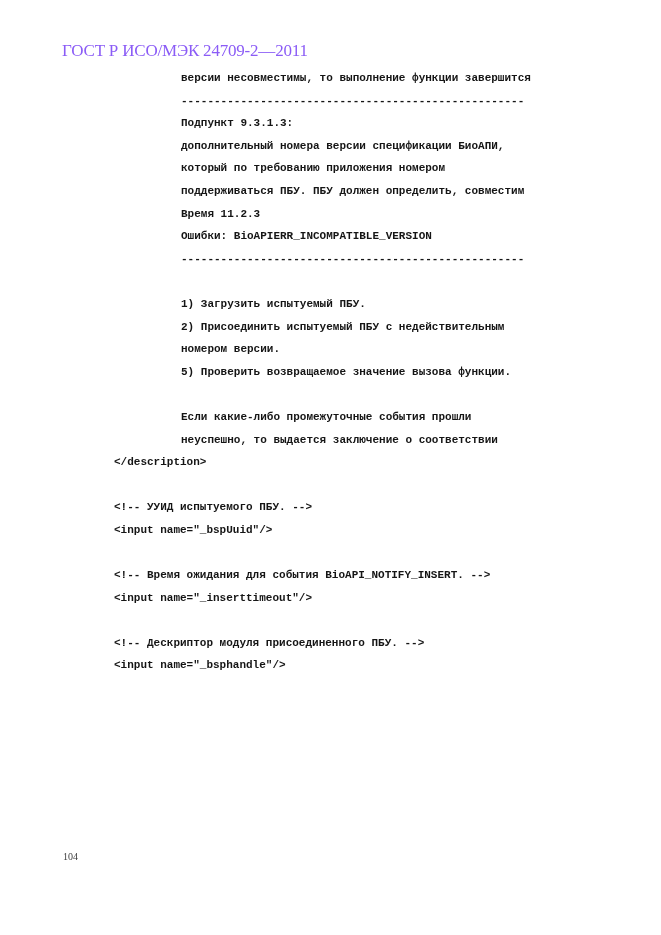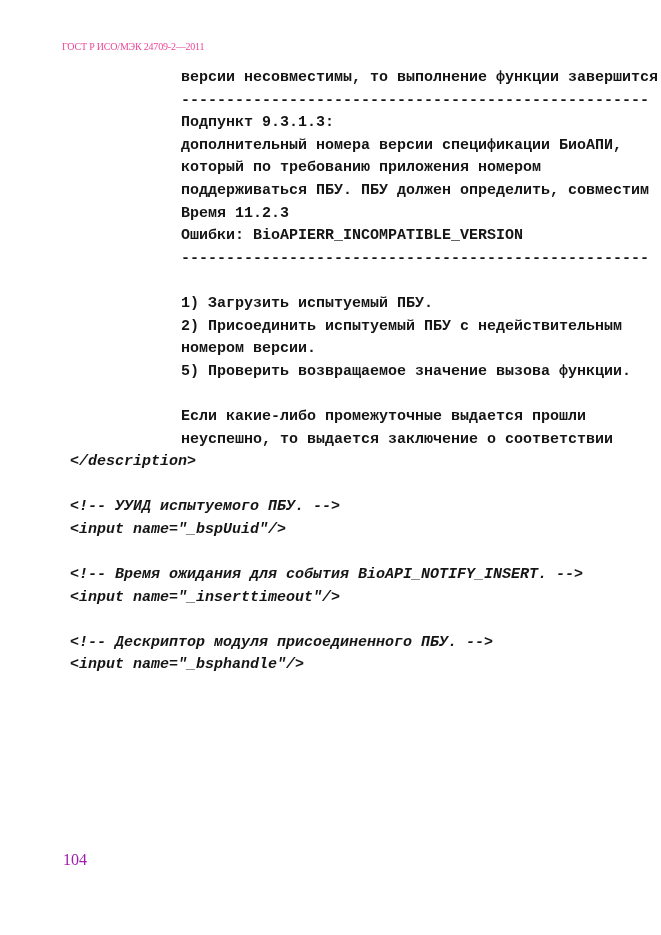--- a/index.html
+++ b/index.html
@@ -12,50 +12,50 @@
       height: 935px;
       position: relative;
       overflow: hidden;
       color: #111111;
     }
     .header {
       position: absolute;
       left: 62px;
       top: 41px;
       font-family: "Liberation Serif", serif;
-      font-size: 10px;
-      color: #ec4899;
+      font-size: 17px;
+      color: #8b5cf6;
       white-space: nowrap;
       letter-spacing: -0.2px;
     }
     .page-number {
       position: absolute;
       left: 63px;
       top: 851px;
       font-family: "Liberation Serif", serif;
-      font-size: 16px;
-      color: #a21caf;
+      font-size: 10px;
+      color: #404040;
     }
     .code {
       position: absolute;
       left: 0;
       top: 67px;
       width: 661px;
       font-family: "Liberation Mono", monospace;
       font-weight: bold;
-      font-size: 15px;
+      font-size: 11px;
       line-height: 22.6px;
       color: #151515;
     }
     .line {
       white-space: pre;
       height: 22.6px;
       display: block;
     }
-    .indent-1 { padding-left: 70px; font-style: italic; }
+    .indent-1 { padding-left: 114px; }
     .indent-2 { padding-left: 181px; }
     .code-tag {
       font-weight: bold;
     }
   </style>
 </head>
 <body>
 
 <div class="header">ГОСТ Р ИСО/МЭК 24709-2—2011</div>
 
@@ -69,21 +69,21 @@
     <span class="line indent-2">поддерживаться ПБУ. ПБУ должен определить, совместим</span>
     <span class="line indent-2">Время 11.2.3</span>
     <span class="line indent-2">Ошибки: BioAPIERR_INCOMPATIBLE_VERSION</span>
     <span class="line indent-2">----------------------------------------------------</span>
     <span class="line indent-2"></span>
     <span class="line indent-2">1) Загрузить испытуемый ПБУ.</span>
     <span class="line indent-2">2) Присоединить испытуемый ПБУ с недействительным</span>
     <span class="line indent-2">номером версии.</span>
     <span class="line indent-2">5) Проверить возвращаемое значение вызова функции.</span>
     <span class="line indent-2"></span>
-    <span class="line indent-2">Если какие-либо промежуточные выдается прошли</span>
+    <span class="line indent-2">Если какие-либо промежуточные события прошли</span>
     <span class="line indent-2">неуспешно, то выдается заключение о соответствии</span>
     <span class="line indent-1 code-tag">&lt;/description&gt;</span>
   </div>
 
   <span class="line"></span>
 
   <div class="input-group">
     <span class="line indent-1">&lt;!-- УУИД испытуемого ПБУ. --&gt;</span>
     <span class="line indent-1">&lt;input name="_bspUuid"/&gt;</span>
   </div>

